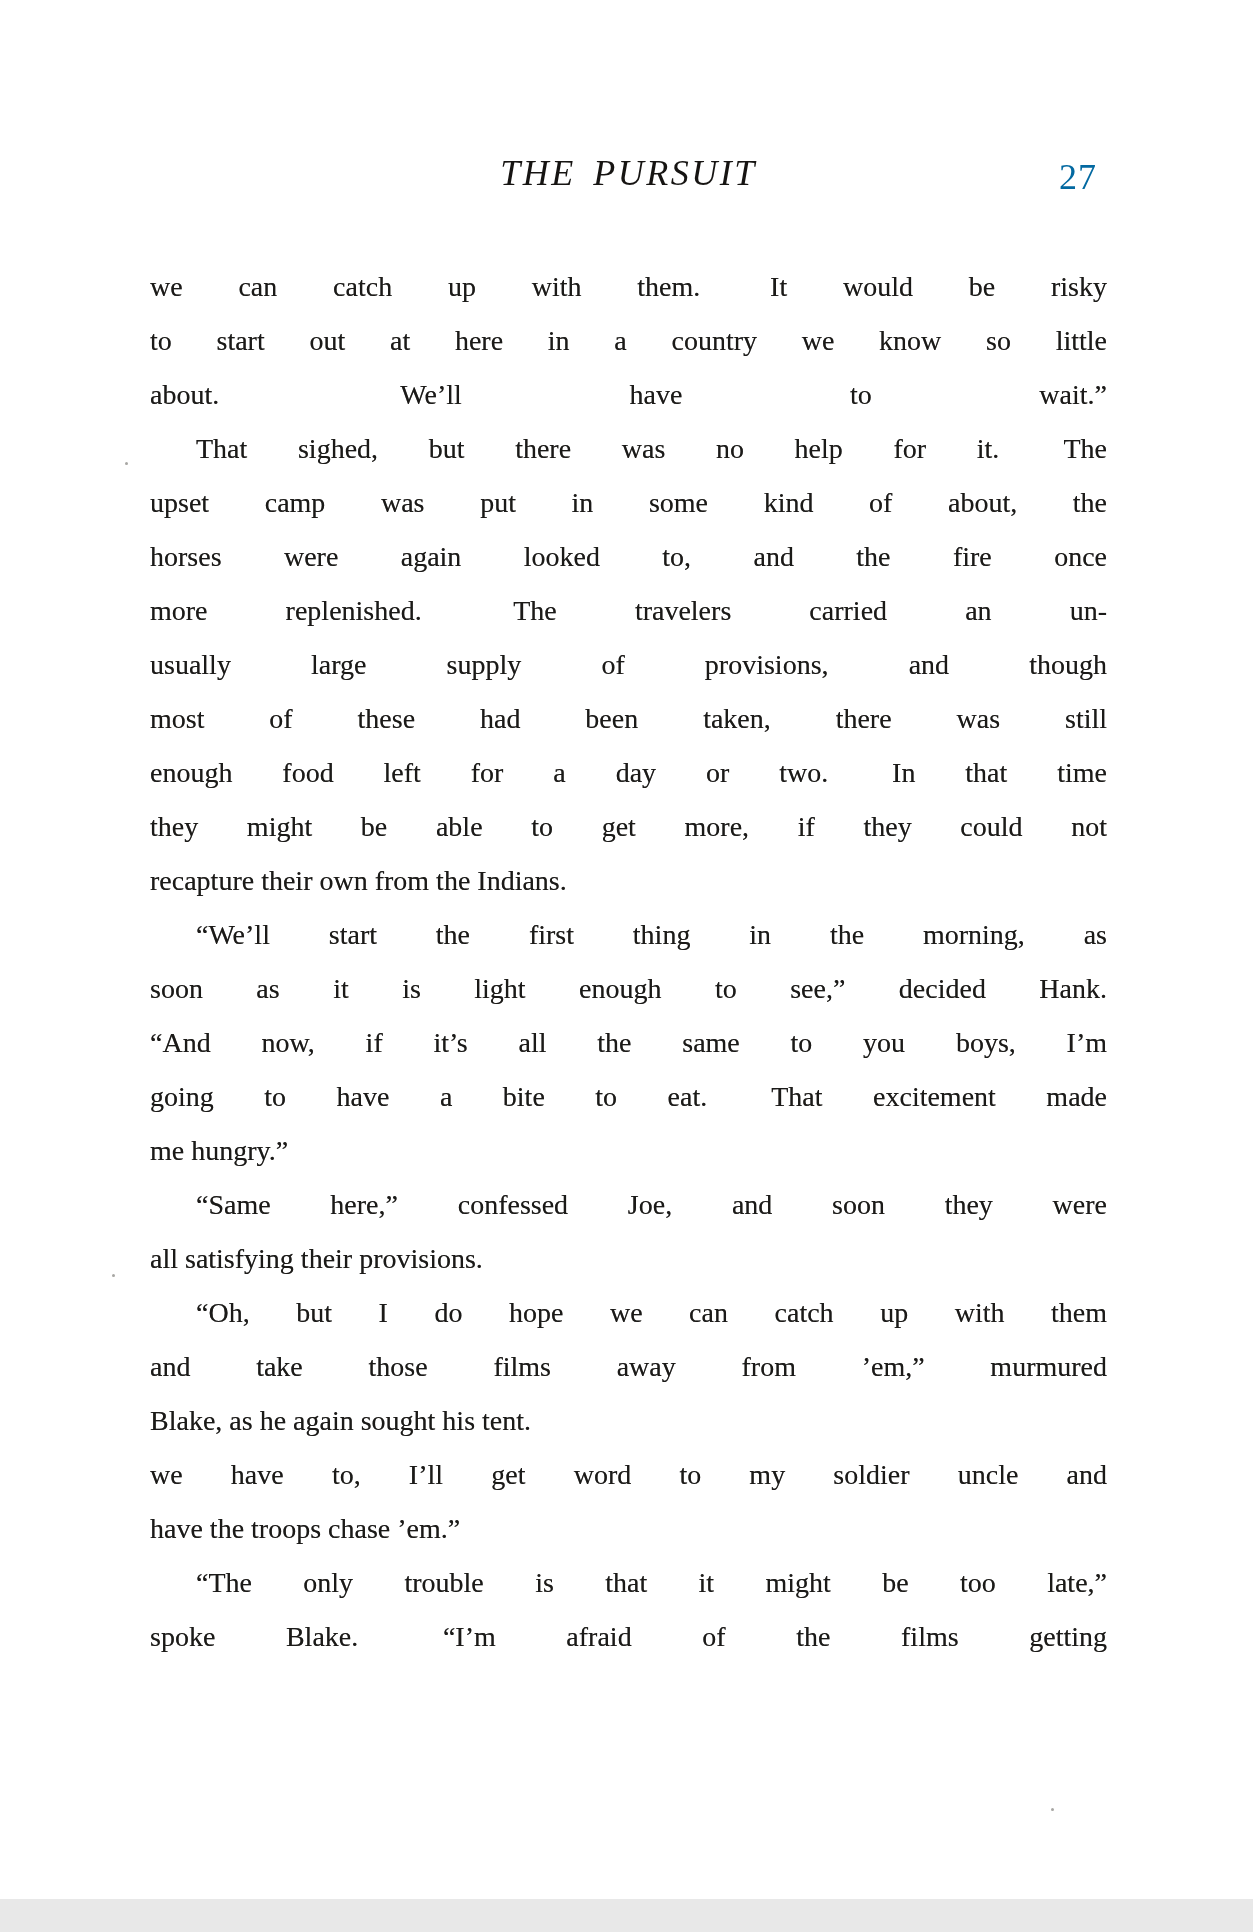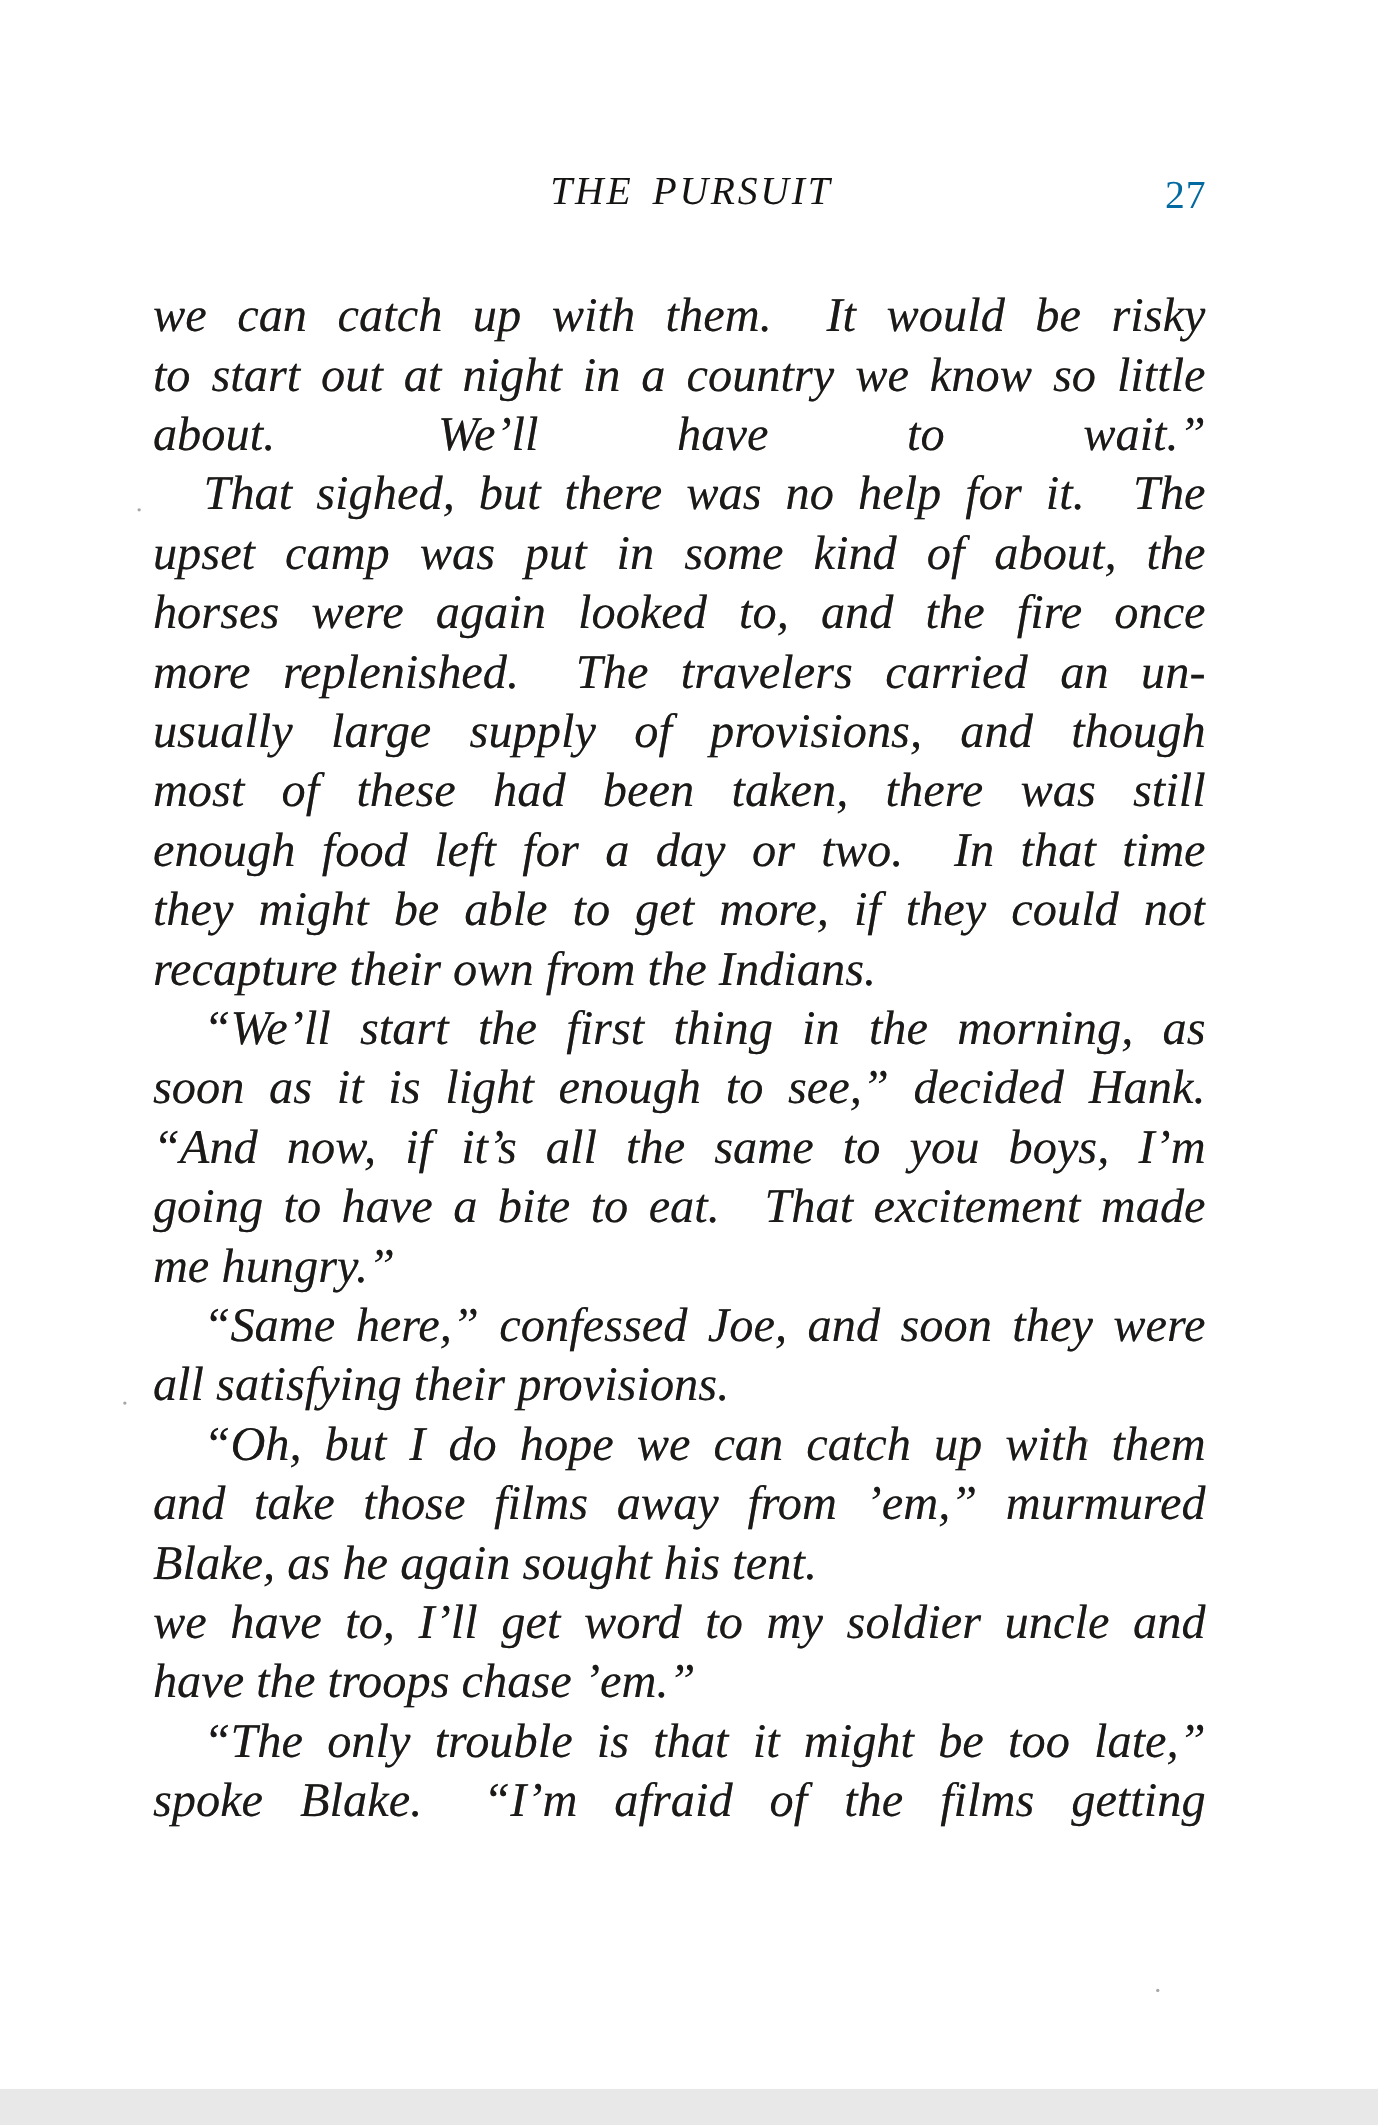--- a/index.html
+++ b/index.html
@@ -35,26 +35,25 @@
     right: 10px;
     top: 4px;
     font-size: 36px;
     letter-spacing: 1px;
     color: #0369a1;
   }
   
   .body-text {
     position: absolute;
     top: 260px;
-    left: 139px;
+    left: 150px;
     width: 957px;
-    font-size: 44px;
+    font-size: 28px;
     line-height: 54px;
     text-shadow: 0 0 0.5px rgba(20,18,16,0.55);
-    font-style: italic;
   }
   .para { margin: 0; }
   .line {
     height: 54px;
     overflow: hidden;
     text-align: left;
     white-space: nowrap;
   }
   .line.j {
     white-space: normal;
@@ -75,21 +74,21 @@
 <div class="page" style="background: rgb(255, 255, 255);">
 
   <div class="running-head">
     <div class="head-title">THE PURSUIT</div>
     <div class="head-page-number">27</div>
   </div>
 
   <div class="body-text" style="color: rgb(27, 26, 24);">
       <div class="para">
         <div class="line j">we can catch up with them.  It would be risky</div>
-        <div class="line j">to start out at night in a country we know so little</div>
+        <div class="line j">to start out at here in a country we know so little</div>
         <div class="line j">about.  We’ll have to wait.”</div>
       </div>
       <div class="para">
         <div class="line j ind">That sighed, but there was no help for it.  The</div>
         <div class="line j">upset camp was put in some kind of about, the</div>
         <div class="line j">horses were again looked to, and the fire once</div>
         <div class="line j">more replenished.  The travelers carried an un-</div>
         <div class="line j">usually large supply of provisions, and though</div>
         <div class="line j">most of these had been taken, there was still</div>
         <div class="line j">enough food left for a day or two.  In that time</div>

